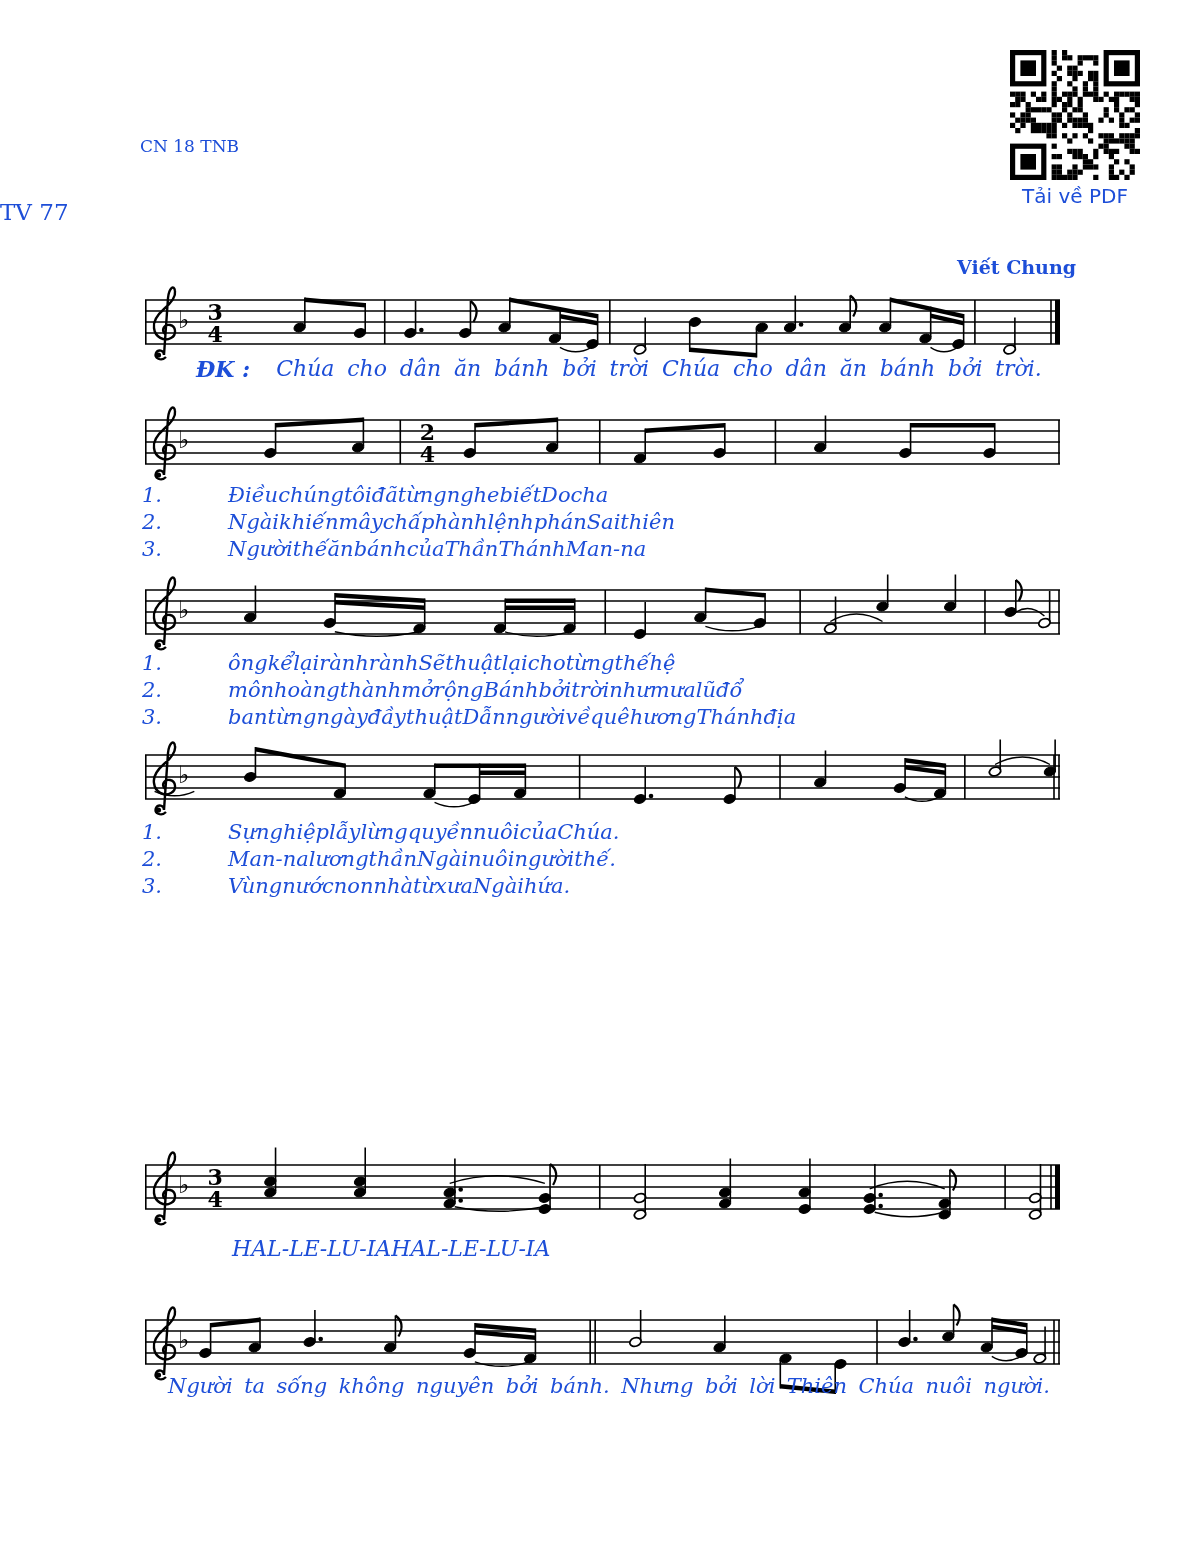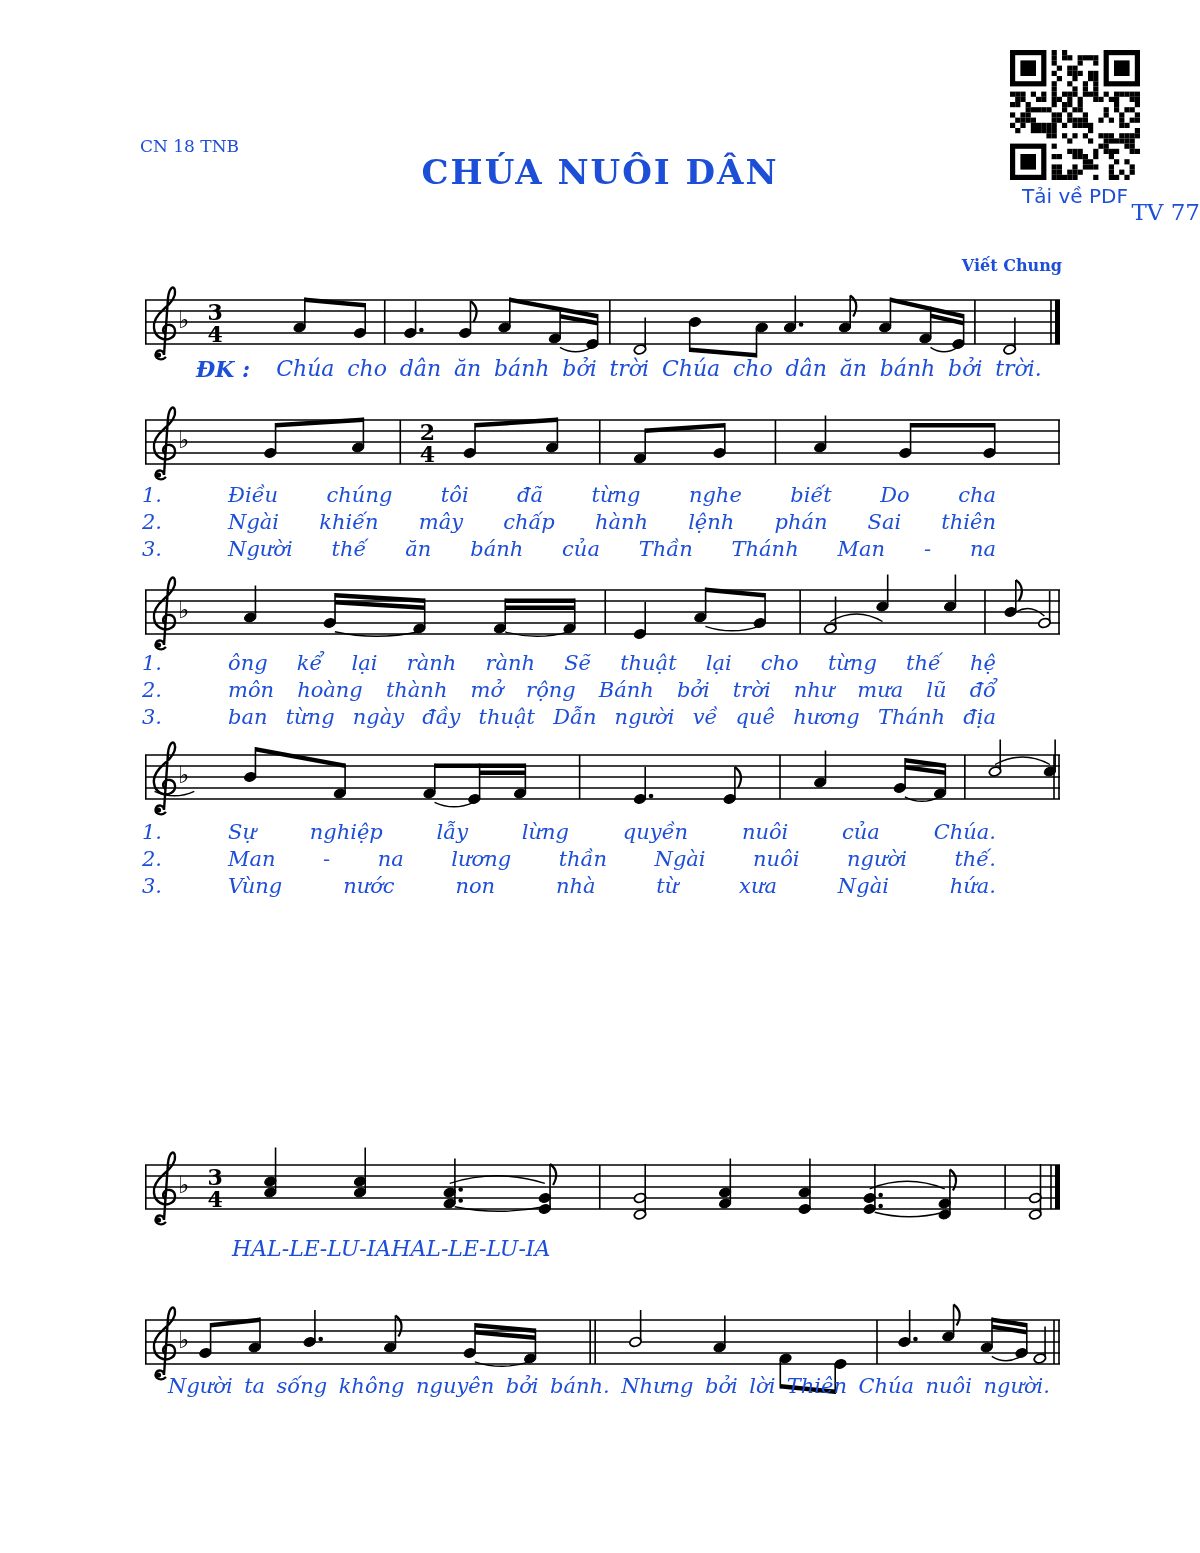--- a/index.html
+++ b/index.html
@@ -1,47 +1,46 @@
 <!DOCTYPE html>
 <html><head>
 <meta charset="utf-8">
 <style>
   html,body{margin:0;padding:0;background:#e8e8e8;}
   .page{position:relative;width:1200px;height:1553px;background:#ffffff;margin:0 auto;
         font-family:"DejaVu Serif",serif;color:#1d4ed8;overflow:hidden;}
   .abs{position:absolute;}
   #code{left:140px;top:136px;font-size:17px;}
   #title{left:0;right:0;top:152px;text-align:center;font-size:34px;font-weight:bold;letter-spacing:2px;}
-  #subtitle{left:0;right:0;top:199px;text-align:right;font-size:23px;}
-  #composer{right:138px;top:256px;font-size:16px;font-weight:bold;}
+  #subtitle{left:0;right:0;top:199px;text-align:left;font-size:23px;}
+  #composer{right:124px;top:256px;font-size:19px;font-weight:bold;}
   #qr{left:1010px;top:50px;width:130px;height:130px;}
   #qrcap{left:1000px;top:184px;width:150px;text-align:center;font-family:"DejaVu Sans",sans-serif;font-size:20px;}
   .staff{position:absolute;left:145px;width:915px;height:122px;}
   #staff0{top:264px;} #staff1{top:384px;} #staff2{top:554px;}
   #staff3{top:719px;} #staff4{top:1129px;} #staff5{top:1284px;}
   .lyr{font-style:italic;display:flex;}
   .lyr span{white-space:nowrap;}
   #dkrow{left:196px;top:356px;width:846px;font-size:22px;}
   #dklabel{font-style:italic;font-weight:bold;margin-right:26px;text-align:right;}
   #dkwords{flex:1;display:flex;justify-content:space-between;}
   .vgroup{position:absolute;left:132px;width:886px;}
   #vg0{top:483px;} #vg1{top:651px;} #vg2{top:820px;}
   .vrow{position:relative;height:27px;font-size:21px;font-style:italic;}
   .vnum{position:absolute;left:10px;}
-  .vwords{position:absolute;left:96px;right:22px;display:flex;justify-content:space-between;}
+  .vwords{position:absolute;left:96px;right:22px;display:flex;justify-content:flex-start;}
   #title2{left:0;right:0;top:1038px;text-align:center;font-size:31px;font-weight:bold;letter-spacing:1px;}
   #halrow{left:232px;top:1236px;width:762px;font-size:22px;}
   #botrow{left:168px;top:1374px;width:882px;font-size:21px;justify-content:space-between;}
 </style>
 </head>
 <body>
 
 <div class="page">
   <div class="abs" id="code">CN 18 TNB</div>
-  <div class="abs" id="title">CHÚA NUÔI DÂN</div>
   <div class="abs" id="subtitle">TV 77</div>
   <div class="abs" id="composer">Viết Chung</div>
 
   <svg class="abs" id="qr" viewBox="0 0 130 130">
       <rect x="41.6" y="0" width="5.2" height="5.2" fill="#000"></rect>
       <rect x="52" y="0" width="5.2" height="5.2" fill="#000"></rect>
       <rect x="41.6" y="5.2" width="5.2" height="5.2" fill="#000"></rect>
       <rect x="52" y="5.2" width="5.2" height="5.2" fill="#000"></rect>
       <rect x="57.2" y="5.2" width="5.2" height="5.2" fill="#000"></rect>
       <rect x="67.60000000000001" y="5.2" width="5.2" height="5.2" fill="#000"></rect>

